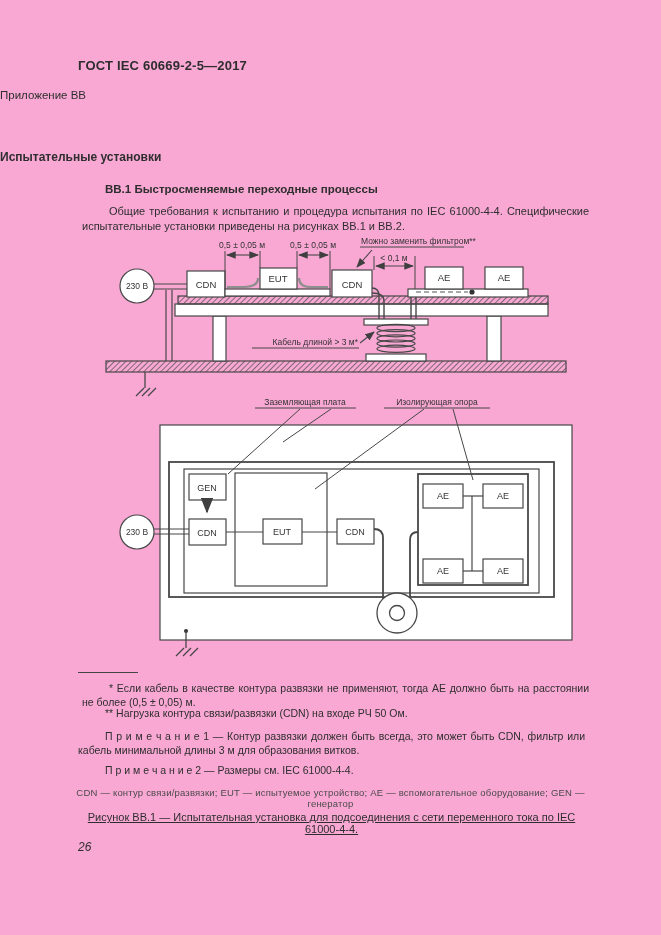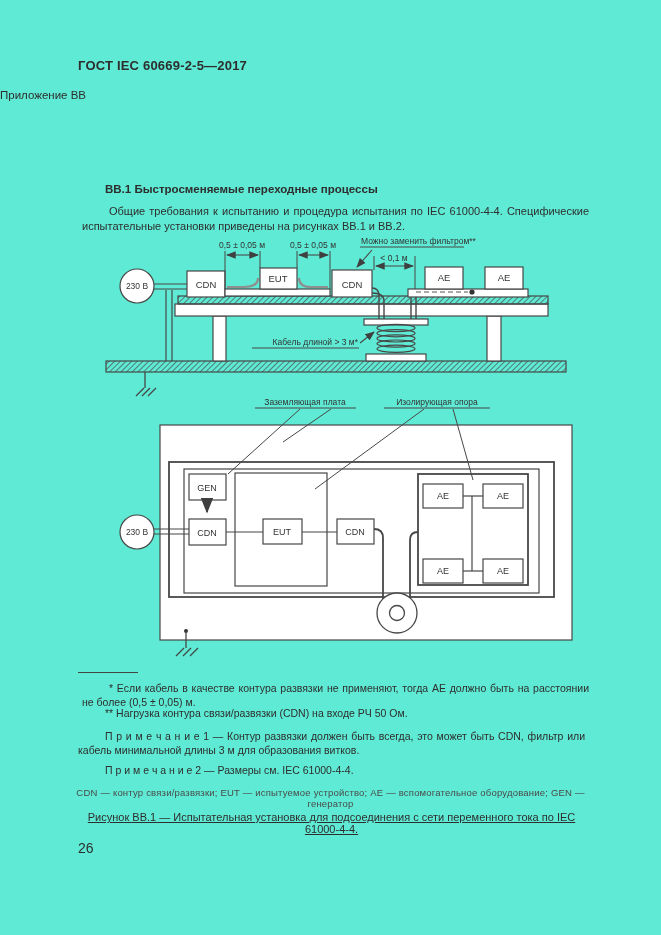--- a/index.html
+++ b/index.html
@@ -1,45 +1,46 @@
 <!DOCTYPE html>
 <html><head>
 <meta charset="utf-8">
 <style>
   html,body{margin:0;padding:0;background:#e8e8e8;}
   .page{
-    position:relative;width:661px;height:935px;background:#5eead4;
+    position:relative;width:661px;height:935px;background:#f9a8d4;
     font-family:"Liberation Sans",sans-serif;color:#2e2e2e;overflow:hidden;
   }
   .abs{position:absolute;}
   .hdr{font-size:13px;font-weight:bold;letter-spacing:.2px;}
   .centerblock{left:0;width:661px;text-align:left;}
   .annex{font-size:11.5px;line-height:14px;}
   .sect{font-size:12px;font-weight:bold;}
   .clause{font-size:11.5px;font-weight:bold;}
   .body-text{left:78px;width:507px;font-size:11px;line-height:14.5px;text-align:justify;}
   .indent{text-indent:27px;}
   .fnrule{left:78px;top:672px;width:60px;border-top:1.3px solid #444;height:0;}
   .fn{left:78px;width:507px;font-size:10.5px;line-height:13.5px;text-align:justify;}
   .note{left:78px;width:507px;font-size:10.5px;line-height:14px;text-align:justify;}
   .legend{left:70px;width:521px;font-size:9.5px;color:#4a4a4a;text-align:center;letter-spacing:.2px;}
   .caption{left:78px;width:507px;font-size:11px;text-align:center;}
-  .pagenum{font-size:14px;}
+  .pagenum{font-size:12px;font-style:italic;}
   svg{display:block;}
   svg text{fill:#333;stroke:none;}
 </style>
 </head>
 <body>
 
 <div class="page">
 
   <div class="abs hdr" style="left:78px;top:58px;">ГОСТ IEC 60669-2-5—2017</div>
 
   <div class="abs centerblock annex" style="top:88px;">Приложение ВВ</div>
 
+  <div class="abs centerblock sect" style="top:150px;">Испытательные установки</div>
 
   <div class="abs clause" style="left:105px;top:183px;">ВВ.1  Быстросменяемые переходные процессы</div>
 
   <p class="abs body-text indent" style="top:200px;margin:4px;">Общие требования к испытанию и процедура испытания по IEC 61000-4-4. Специфические испытательные установки приведены на рисунках ВВ.1 и ВВ.2.</p>
 
   <svg class="abs" style="left:95px;top:228px;" width="490" height="172" viewBox="95 228 490 172">
     <defs>
       <pattern id="hA" patternUnits="userSpaceOnUse" width="4" height="4" patternTransform="rotate(45)">
         <line x1="0" y1="0" x2="0" y2="4" stroke="#4a4a4a" stroke-width="1.4"></line>
       </pattern>

